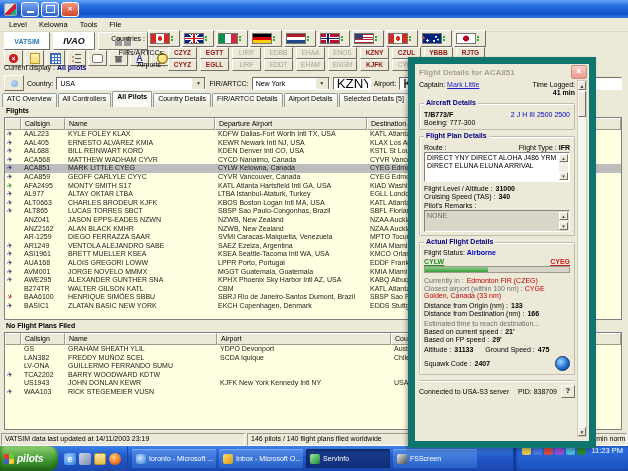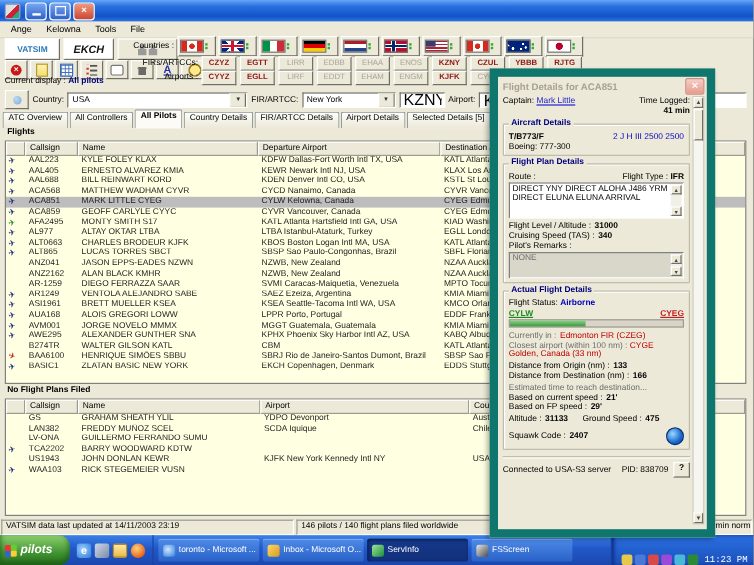--- a/index.html
+++ b/index.html
@@ -134,22 +134,22 @@
   .tasks{display:flex;gap:3px;padding:0 4px;align-items:center;}
   .task{width:84px;height:19px;border-radius:2px;background:linear-gradient(#4e8ae8,#2a62c8);color:#fff;
         display:flex;align-items:center;gap:3px;padding:0 4px;box-sizing:border-box;overflow:hidden;white-space:nowrap;
         box-shadow:inset 0 1px 0 #7aa8f0;}
   .task.active{background:linear-gradient(#16398c,#12307a);box-shadow:inset 1px 1px 3px #0a1c4a;}
   .ticon{width:10px;height:10px;border-radius:2px;flex:0 0 auto;}
   .ticon.internet-explorer{background:radial-gradient(circle at 40% 40%,#cfe6ff,#2a7ad8);}
   .ticon.outlook{background:linear-gradient(135deg,#ffd86a,#d89a1a);}
   .ticon.servinfo{background:linear-gradient(135deg,#9fe89a,#1a8a3a);}
   .ticon.fsscreen{background:linear-gradient(135deg,#e8e8e8,#4a4a4a);}
-  .tray{margin-left:auto;height:100%;display:flex;align-items:flex-end;gap:2px;padding:0 5px 0 8px;
-        background:linear-gradient(#2a6fe0,#1a50bc);border-left:1px solid #1442a0;box-shadow:inset 2px 0 3px #12328a;font-family:Liberation Mono, monospace;}
+  .tray{margin-left:auto;height:100%;display:flex;align-items:flex-start;gap:2px;padding:0 5px 0 8px;
+        background:linear-gradient(#2a6fe0,#1a50bc);border-left:1px solid #1442a0;box-shadow:inset 2px 0 3px #12328a;}
   .trico{width:9px;height:9px;border-radius:2px;}
   .clock{color:#fff;font-size:7.5px;margin-left:3px;}
   
   .panel{position:absolute;left:408px;top:57px;width:188px;height:391px;background:#ece9d8;
          border:7px solid #0f766e;box-shadow:-2px 2px 4px rgba(0,0,0,.3);box-sizing:border-box;}
   .ptitle{height:14px;display:flex;align-items:center;padding:1px 2px 0 4px;font-size:8px;font-weight:bold;color:#a8a092;}
   .pclose{margin-left:auto;width:14px;height:12px;background:linear-gradient(#f6cfc7,#e89a8c);border:1px solid #cf8d82;
           border-radius:2px;color:#fff;font-weight:bold;font-size:9px;line-height:10px;text-align:center;}
   .pbody{position:absolute;top:16px;left:4px;right:14px;bottom:4px;font-size:7px;}
   .pscroll{position:absolute;top:16px;right:2px;width:10px;bottom:4px;background:#f6f5f0;border:1px solid #cdc9bc;box-sizing:border-box;}
@@ -202,32 +202,32 @@
           <span class="minbar"></span>
         </span>
       <span class="wb">
           <span class="rest"></span>
         </span>
       <span class="wb close">×</span>
     </span>
   </div>
 
   <div class="menubar" id="menubar">
-      <span class="mitem">Ange</span>
+      <span class="mitem">Level</span>
       <span class="mitem">Kelowna</span>
       <span class="mitem">Tools</span>
       <span class="mitem">File</span>
     </div>
 
   <div class="netrow">
     <span class="netbtn vatsim" style="width:36px;">
         <span>VATSIM</span>
       </span>
     <span class="netbtn ivao" style="width:32px;">
-        <span>EKCH</span>
+        <span>IVAO</span>
       </span>
     <span class="netbtn dis" style="width:40px;">
         <span class="pers"></span>
         <span class="pers"></span>
       </span>
   </div>
   <div class="iconrow" id="iconrow">
       <span class="ibtn">
         <span class="ig disconnect">×</span>
       </span>

